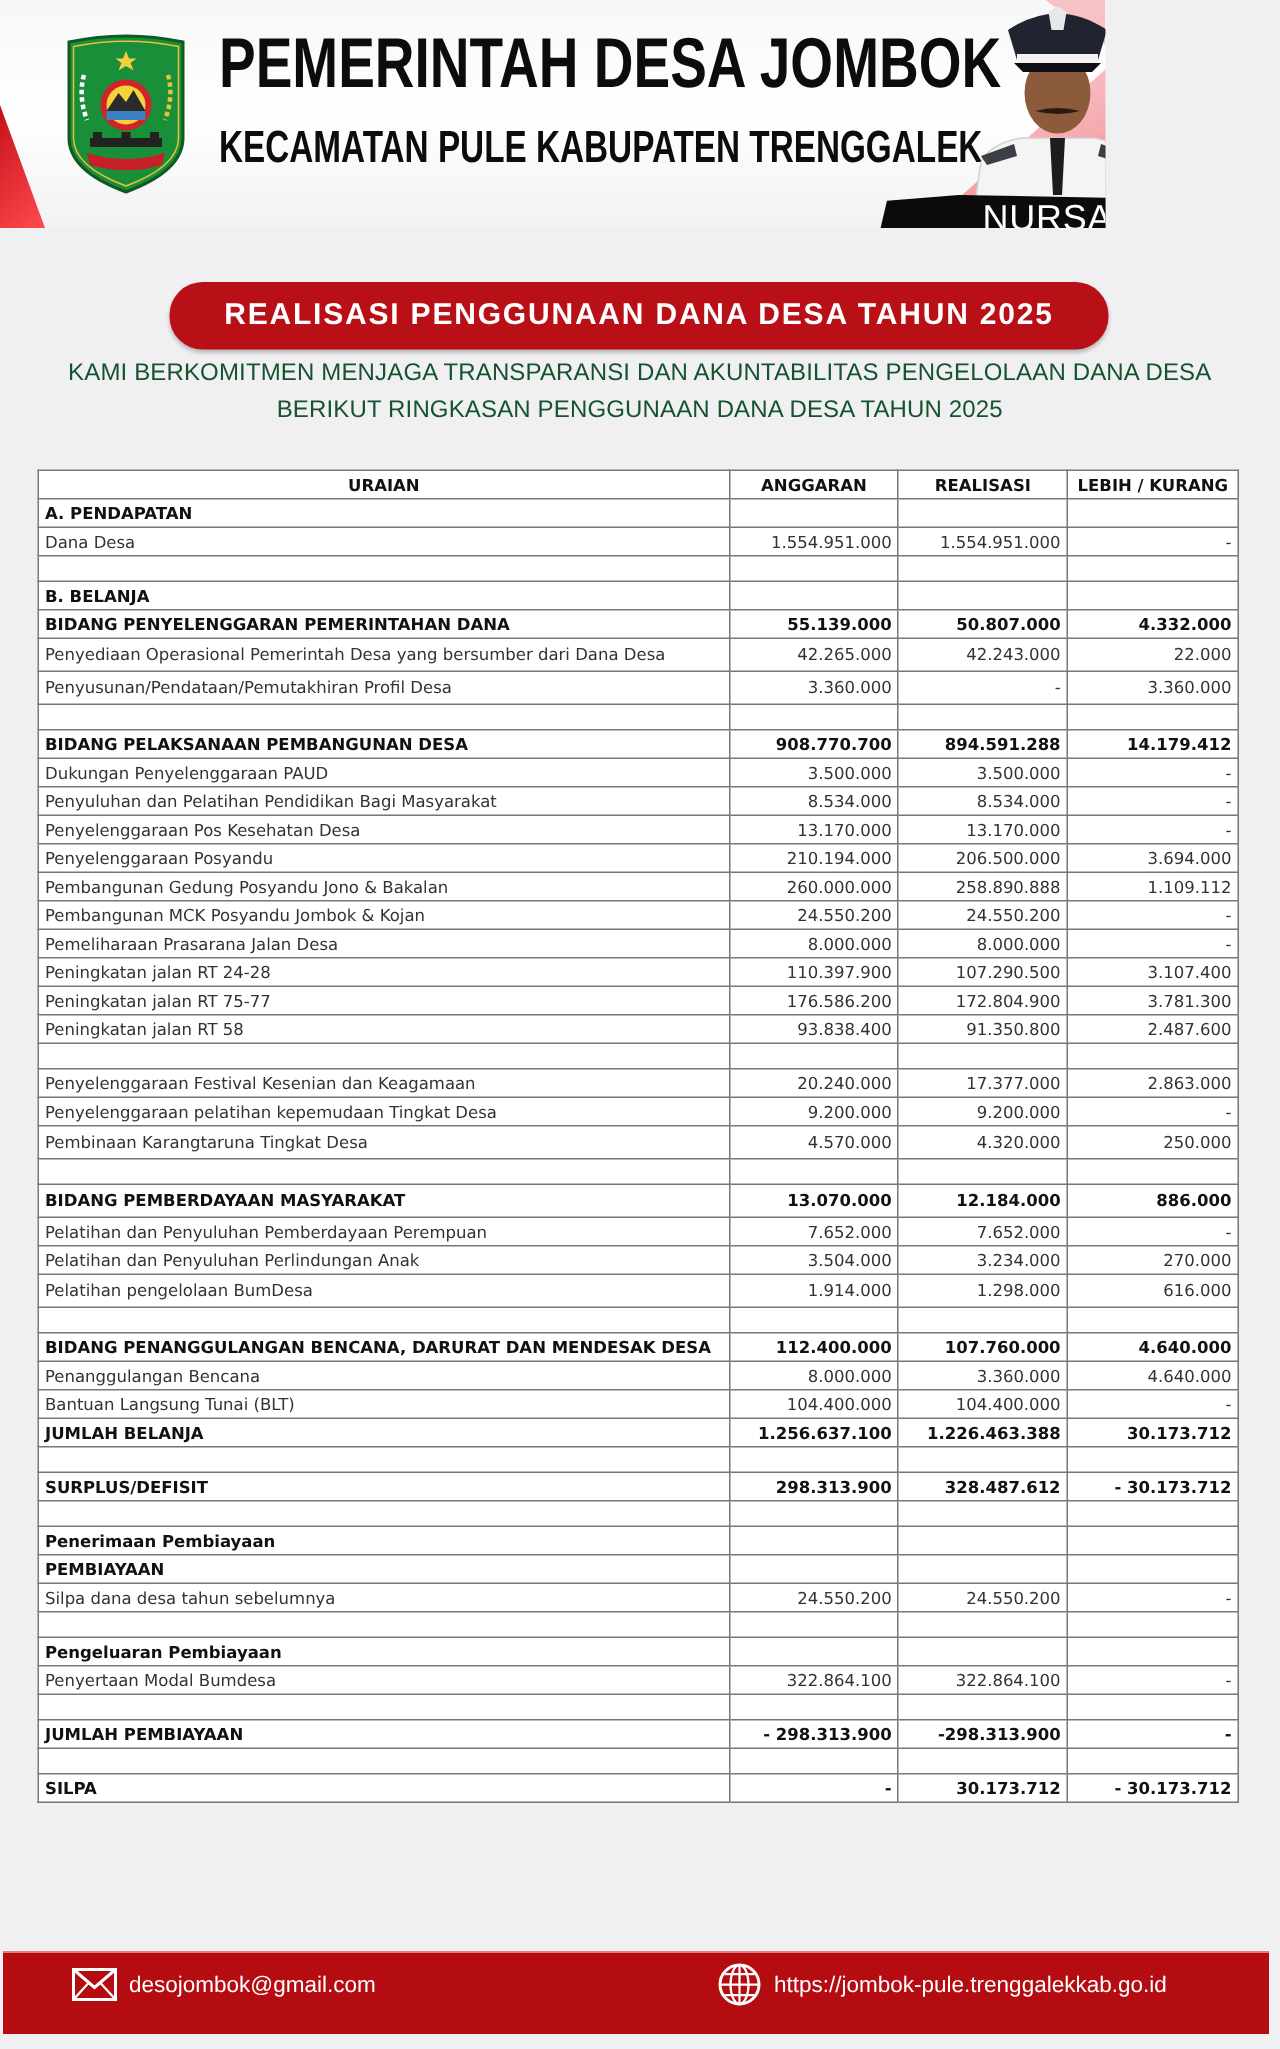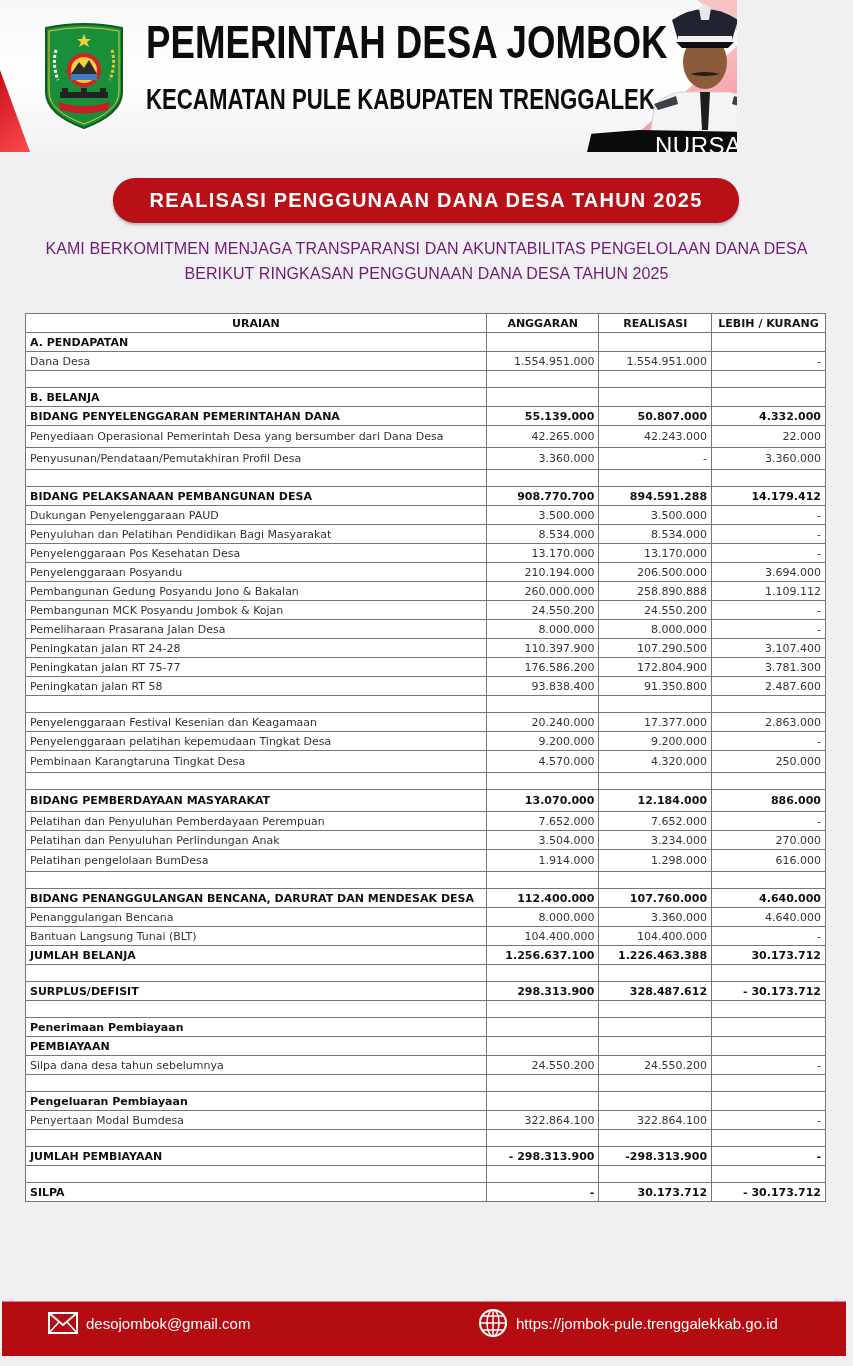--- a/index.html
+++ b/index.html
@@ -55,32 +55,32 @@
     position:absolute; left:586px; top:130px; width:266px; height:48px;
     background:#0b0b0b;
     clip-path:polygon(2% 8%,20% 0,60% 4%,100% 0,99% 45%,96% 60%,100% 78%,70% 95%,30% 100%,4% 92%,0 55%);
   }
   .name-text {
     position:absolute; left:586px; top:132px; width:266px;
     text-align:center; color:#fff; font-size:24px; letter-spacing:0.5px;
   }
   
   .banner {
-    position:absolute; left:113px; top:178px; width:626px; height:45px;
+    position:absolute; left:113px; top:188px; width:626px; height:45px;
     background:#b90f16; border-radius:22px;
     box-shadow:0 2px 3px rgba(0,0,0,.25);
   }
   .banner-text {
     position:absolute; left:0; top:0; width:100%; height:100%;
     display:flex; align-items:center; justify-content:center;
     color:#fff; font-weight:bold; font-size:20px; letter-spacing:1.2px;
   }
   .intro {
     position:absolute; left:0; top:236px; width:853px; text-align:center;
-    font-size:16px; line-height:25px; color:#701a75; letter-spacing:0.1px;
+    font-size:16px; line-height:25px; color:#14532d; letter-spacing:0.1px;
   }
   
   .tbl {
     position:absolute; left:25px; top:313px; width:801px;
     border-collapse:collapse; background:#fff;
     font-family:"DejaVu Sans", sans-serif; font-size:11px; color:#333;
   }
   .tbl td, .tbl th {
     border:1px solid #777; padding:0 4px; height:18px; line-height:17px;
     white-space:nowrap;

